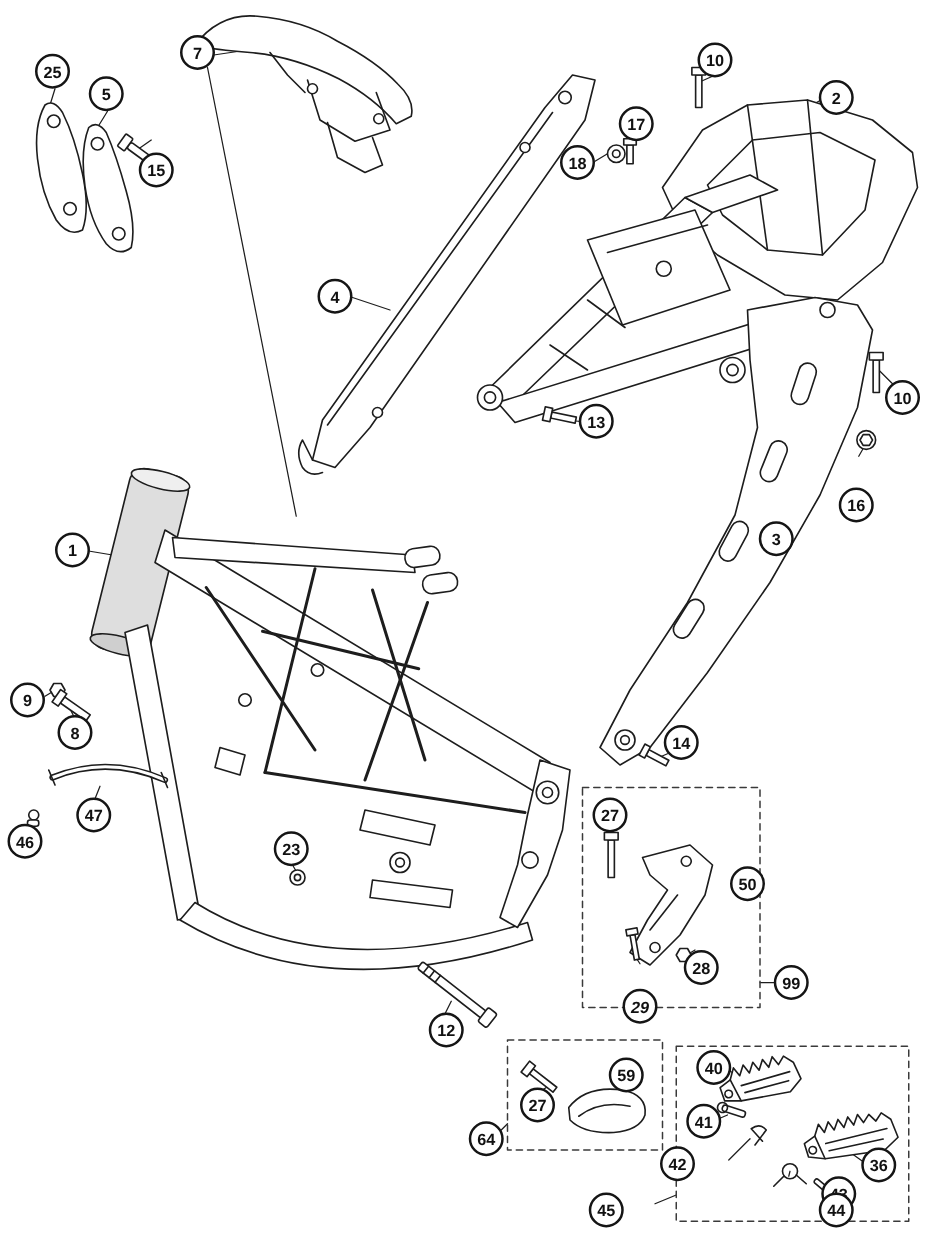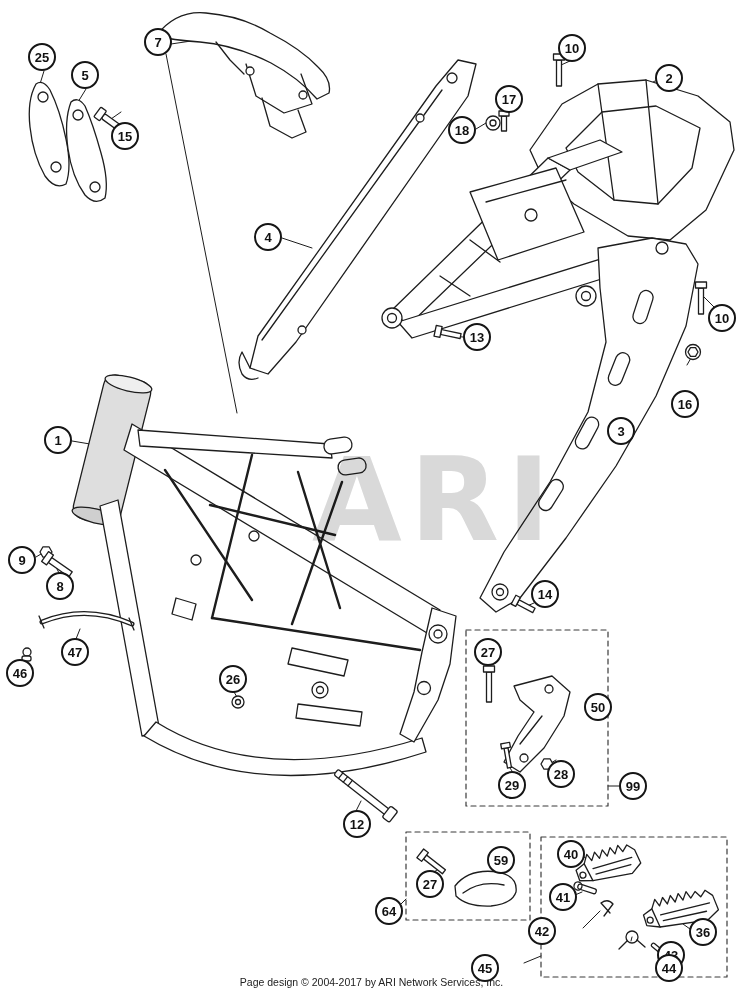--- a/index.html
+++ b/index.html
@@ -278,21 +278,20 @@
   <g fill="none">
     <circle cx="632" cy="937" r="6"></circle>
     <path d="M627,941 L619,949 M637,940 L645,947"></path>
   </g>
   <g transform="translate(652 944) rotate(40)">
     <rect x="0" y="-2" width="16" height="4" rx="1.5"></rect>
   </g>
  </g>
 </svg>
 
-<div class="watermark">ARI</div>
 
 <div id="callout-layer">
       <div class="callout" style="left: 28px; top: 43px;">25</div>
       <div class="callout" style="left: 71px; top: 61px;">5</div>
       <div class="callout" style="left: 144px; top: 28px;">7</div>
       <div class="callout" style="left: 111px; top: 86px; margin-top: 36px;">15</div>
       <div class="callout" style="left: 558px; top: 34px;">10</div>
       <div class="callout" style="left: 655px; top: 64px;">2</div>
       <div class="callout" style="left: 495px; top: 85px;">17</div>
       <div class="callout" style="left: 448px; top: 116px;">18</div>
@@ -300,34 +299,33 @@
       <div class="callout" style="left: 463px; top: 323px;">13</div>
       <div class="callout" style="left: 708px; top: 304px;">10</div>
       <div class="callout" style="left: 671px; top: 364px; margin-top: 26px;">16</div>
       <div class="callout" style="left: 607px; top: 417px;">3</div>
       <div class="callout" style="left: 44px; top: 426px;">1</div>
       <div class="callout" style="left: 8px; top: 546px;">9</div>
       <div class="callout" style="left: 46px; top: 572px;">8</div>
       <div class="callout" style="left: 531px; top: 580px;">14</div>
       <div class="callout" style="left: 61px; top: 638px;">47</div>
       <div class="callout" style="left: 6px; top: 659px;">46</div>
-      <div class="callout" style="left: 219px; top: 665px;">26</div>
+      <div class="callout" style="left: 219px; top: 665px;">23</div>
       <div class="callout" style="left: 474px; top: 638px;">27</div>
       <div class="callout" style="left: 563px; top: 693px; margin-left: 21px;">50</div>
       <div class="callout" style="left: 547px; top: 760px;">28</div>
-      <div class="callout" style="left: 498px; top: 771px;">29</div>
+      <div class="callout" style="left: 498px; top: 791px; font-style: italic;">29</div>
       <div class="callout" style="left: 619px; top: 772px;">99</div>
       <div class="callout" style="left: 343px; top: 810px;">12</div>
       <div class="callout" style="left: 487px; top: 846px;">59</div>
       <div class="callout" style="left: 416px; top: 870px;">27</div>
       <div class="callout" style="left: 375px; top: 897px;">64</div>
       <div class="callout" style="left: 557px; top: 840px;">40</div>
       <div class="callout" style="left: 549px; top: 883px;">41</div>
       <div class="callout" style="left: 528px; top: 917px;">42</div>
       <div class="callout" style="left: 617px; top: 941px; margin-left: 40px;">43</div>
       <div class="callout" style="left: 689px; top: 918px;">36</div>
       <div class="callout" style="left: 655px; top: 954px;">44</div>
       <div class="callout" style="left: 471px; top: 954px;">45</div>
     </div>
 
-<div class="footer">Page design © 2004-2017 by ARI Network Services, Inc.</div>
 
 </div>
 
 </body></html>

